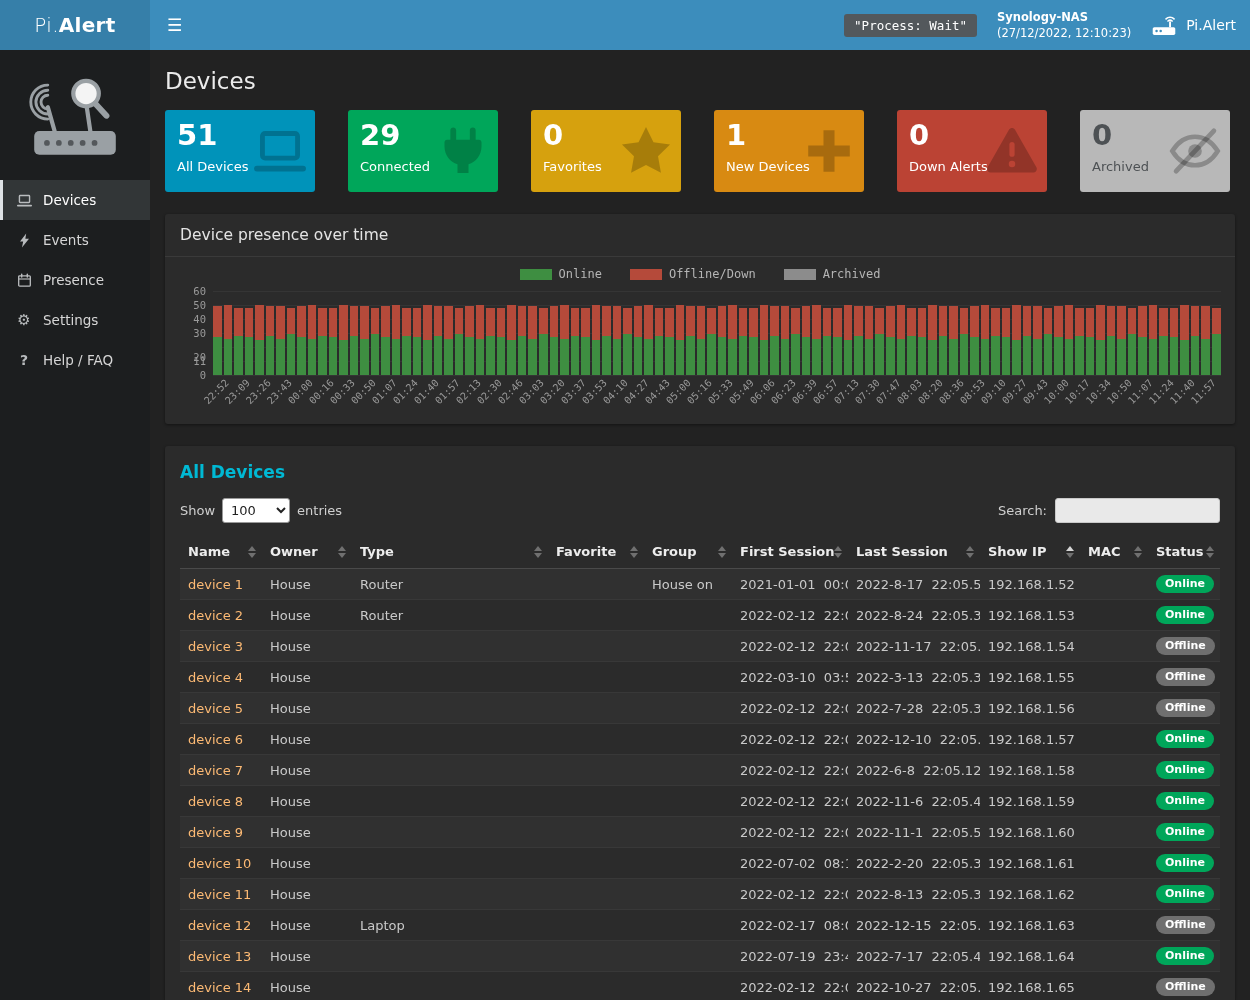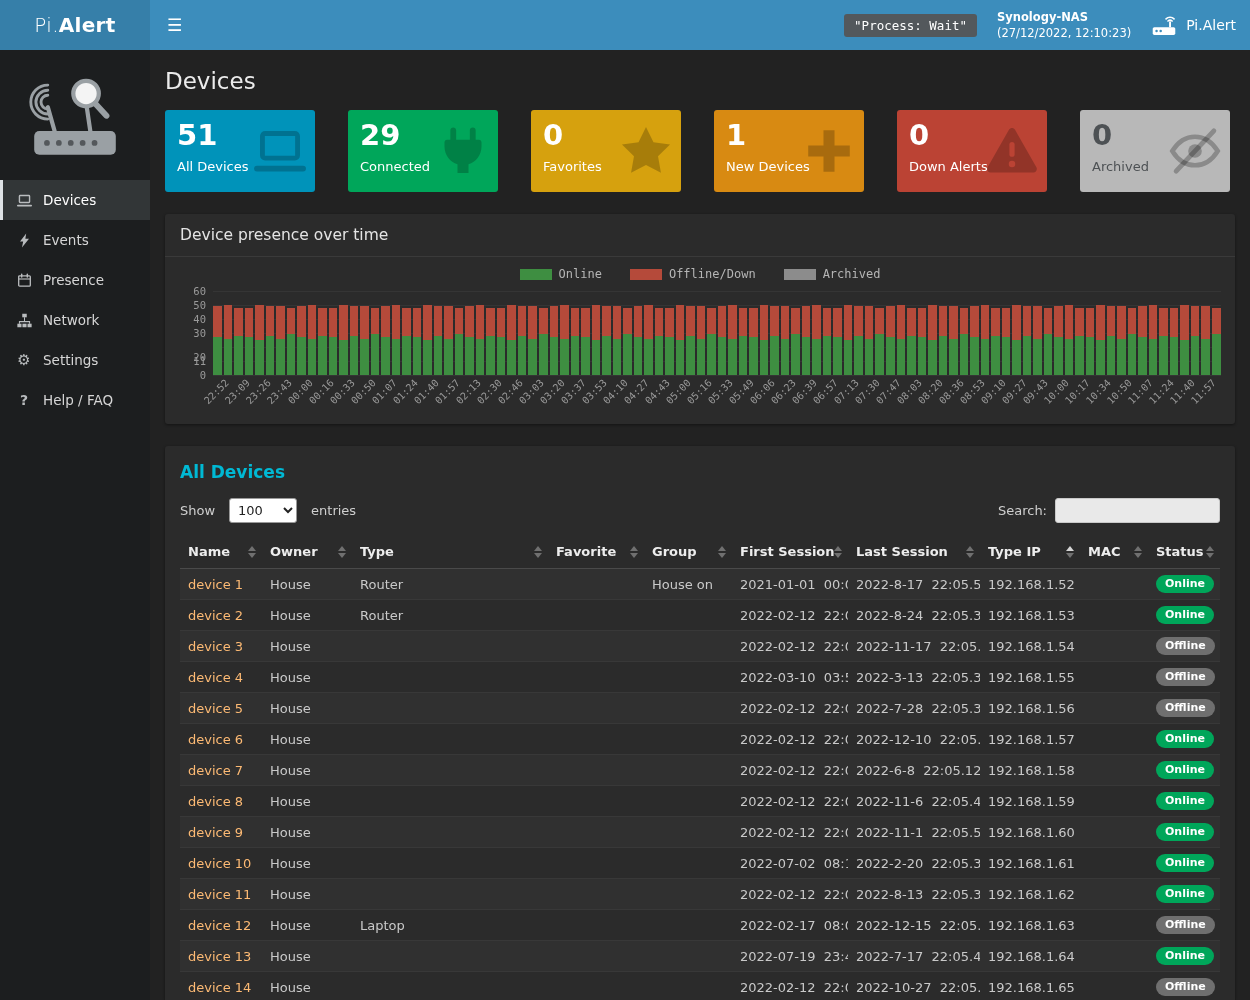--- a/index.html
+++ b/index.html
@@ -56,21 +56,21 @@
   .gl { position:absolute; left:0; right:0; height:1px; background:rgba(255,255,255,.05); }
   .bar { flex:1; height:100%; display:flex; flex-direction:column; justify-content:flex-end; position:relative; z-index:1; }
   .seg { width:100%; }
   .xarea { margin-left:34px; position:relative; height:47px; font-family:"DejaVu Sans Mono","Liberation Mono",monospace; font-size:10px; color:#9a9a9a; }
   .xtick { position:absolute; top:0; width:0; }
   .xtick span { position:absolute; right:0; top:2px; white-space:nowrap; transform-origin:100% 0; transform:rotate(-45deg); }
   
   .table-panel { padding:12px 15px 0; }
   .tp-title { color:#00b9d4; font-size:17px; font-weight:700; margin:4px 0 16px; }
   .controls { display:flex; justify-content:space-between; align-items:center; margin-bottom:12px; color:#cfcfcf; }
-  .show { display:flex; align-items:center; gap:14px; }
+  .show { display:flex; align-items:center; gap:7px; }
   .show select { background:#fff; color:#222; border:1px solid #999; border-radius:3px; font-size:13px; padding:3px 4px; width:68px; font-family:inherit; }
   .search { display:flex; align-items:center; gap:8px; }
   .search input { width:165px; height:25px; background:#e9e9e9; border:1px solid #c9c9c9; border-radius:3px; }
   table { width:100%; border-collapse:collapse; table-layout:fixed; }
   thead th { text-align:left; color:#ededed; font-size:13px; font-weight:700; padding:9px 22px 9px 8px; border-bottom:1px solid #4a4a4a; position:relative; cursor:pointer; white-space:nowrap; overflow:hidden; }
   tbody td { padding:6px 8px; color:#c9c9c9; border-top:1px solid #383838; white-space:pre; overflow:hidden; }
   tbody tr:nth-child(odd) { background:#303030; }
   tbody tr:nth-child(even) { background:#2b2b2b; }
   .dev-link { color:#fdba74; cursor:pointer; }
   .pill { display:inline-block; min-width:42px; text-align:center; padding:2px 9px 3px; border-radius:10px; font-size:11px; font-weight:700; color:#fff; white-space:nowrap; }
@@ -151,32 +151,20 @@
       </div>
       <div class="menu-item">
         <span class="mi-icon">
           <svg viewBox="0 0 16 16">
             <rect x="1.8" y="3" width="12.4" height="11" rx="1" fill="none" stroke="currentColor" stroke-width="1.4"></rect>
             <path d="M1.8 6.4h12.4" stroke="currentColor" stroke-width="1.2"></path>
             <path d="M5 1.2v3M11 1.2v3" stroke="currentColor" stroke-width="1.6" stroke-linecap="round"></path>
           </svg>
         </span>
         <span>Presence</span>
-      </div>
-      <div class="menu-item">
-        <span class="mi-icon">
-          <svg viewBox="0 0 16 16">
-            <rect x="5.6" y="0.8" width="4.8" height="3.8" fill="currentColor"></rect>
-            <rect x="0.4" y="11.4" width="4.4" height="3.8" fill="currentColor"></rect>
-            <rect x="5.8" y="11.4" width="4.4" height="3.8" fill="currentColor"></rect>
-            <rect x="11.2" y="11.4" width="4.4" height="3.8" fill="currentColor"></rect>
-            <path d="M8 4.6v4.6M2.6 11.4V9.2h10.8v2.2" stroke="currentColor" stroke-width="1.1" fill="none"></path>
-          </svg>
-        </span>
-        <span>Network</span>
       </div>
       <div class="menu-item">
         <span class="mi-icon">
           <span style="font-size:15px;line-height:1;">⚙</span>
         </span>
         <span>Settings</span>
       </div>
       <div class="menu-item">
         <span class="mi-icon">
           <span style="font-weight:bold;font-size:14px;line-height:1;">?</span>
@@ -860,21 +848,21 @@
                 <i class="down"></i>
               </span></th>
             <th><span>First Session</span><span class="sorter">
                 <i class="up"></i>
                 <i class="down"></i>
               </span></th>
             <th><span>Last Session</span><span class="sorter">
                 <i class="up"></i>
                 <i class="down"></i>
               </span></th>
-            <th class="sorted"><span>Type IP</span><span class="sorter">
+            <th class="sorted"><span>Show IP</span><span class="sorter">
                 <i class="up"></i>
                 <i class="down"></i>
               </span></th>
             <th><span>MAC</span><span class="sorter">
                 <i class="up"></i>
                 <i class="down"></i>
               </span></th>
             <th><span>Status</span><span class="sorter">
                 <i class="up"></i>
                 <i class="down"></i>

